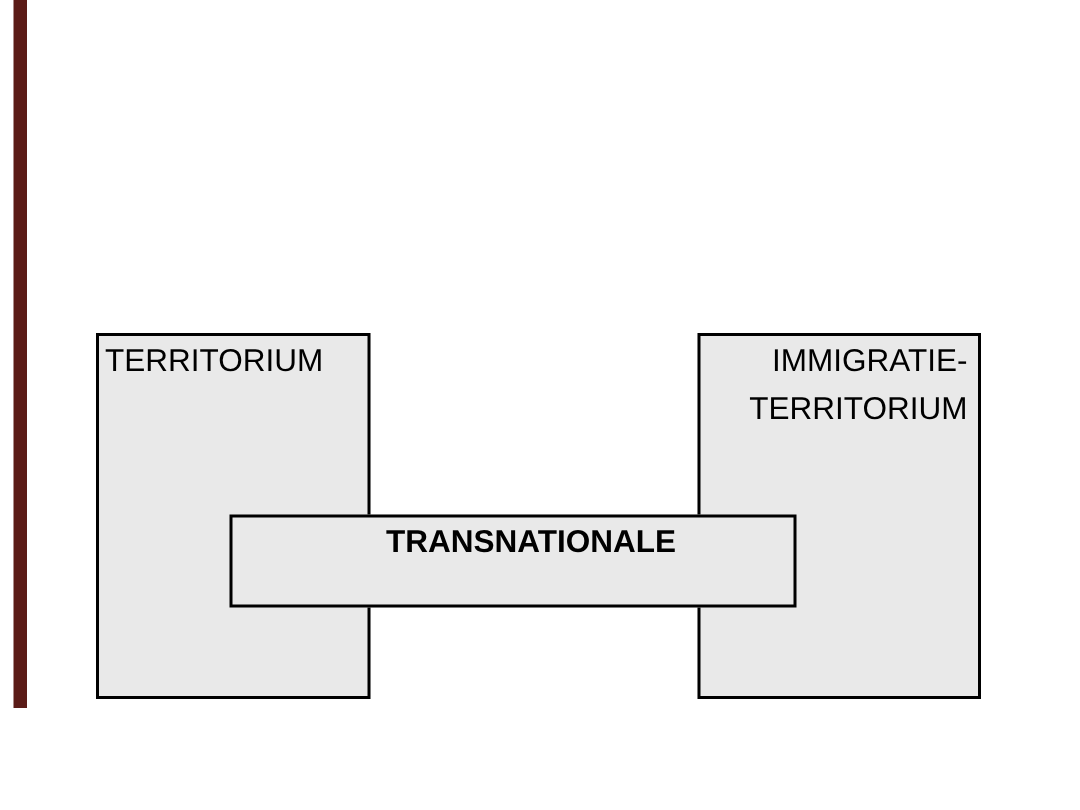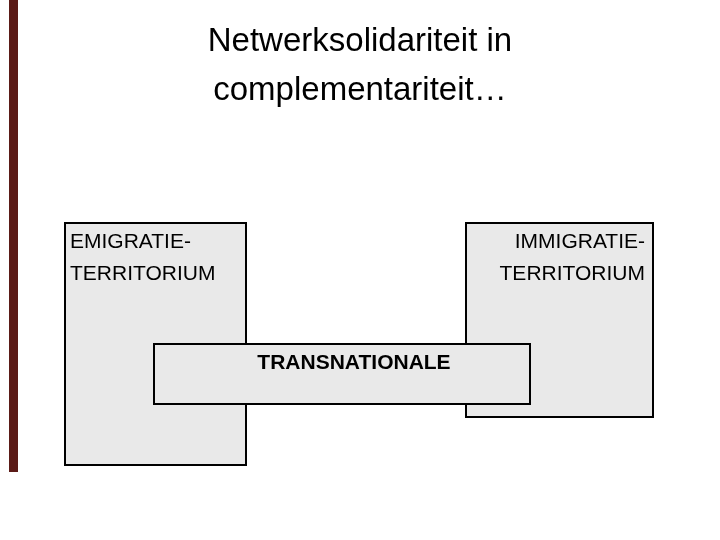--- a/index.html
+++ b/index.html
@@ -57,21 +57,21 @@
     height: 244px;
     font-size: 21px;
     line-height: 32px;
     padding: 1px 4px;
     text-align: left;
   }
   .box-right {
     left: 465px;
     top: 222px;
     width: 189px;
-    height: 196px;
+    height: 244px;
     font-size: 21px;
     line-height: 32px;
     padding: 1px 7px;
     text-align: right;
   }
   .box-center {
     left: 153px;
     top: 343px;
     width: 378px;
     height: 62px;
@@ -83,27 +83,22 @@
     padding-left: 24px;
   }
 </style>
 </head>
 <body>
 
 <div class="slide">
 
   <div class="accent-bar"></div>
 
-  <div class="slide-title">
-    <div>Netwerksolidariteit in</div>
-    <div>complementariteit…</div>
-  </div>
 
   <div class="box box-left">
-    <div>EMIGRATIE-</div>
     <div>TERRITORIUM</div>
   </div>
 
   <div class="box box-right">
     <div>IMMIGRATIE-</div>
     <div>TERRITORIUM</div>
   </div>
 
   <div class="box box-center">
     <div>TRANSNATIONALE</div>

